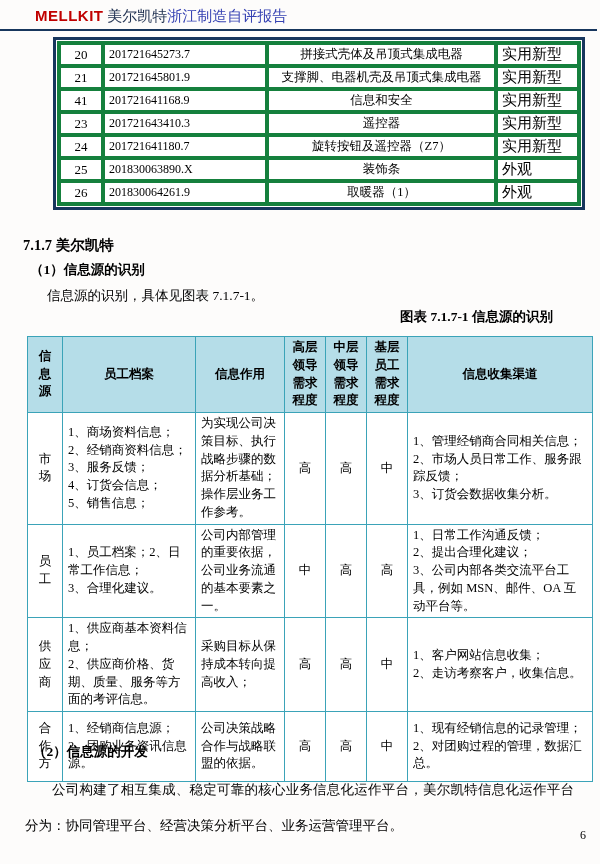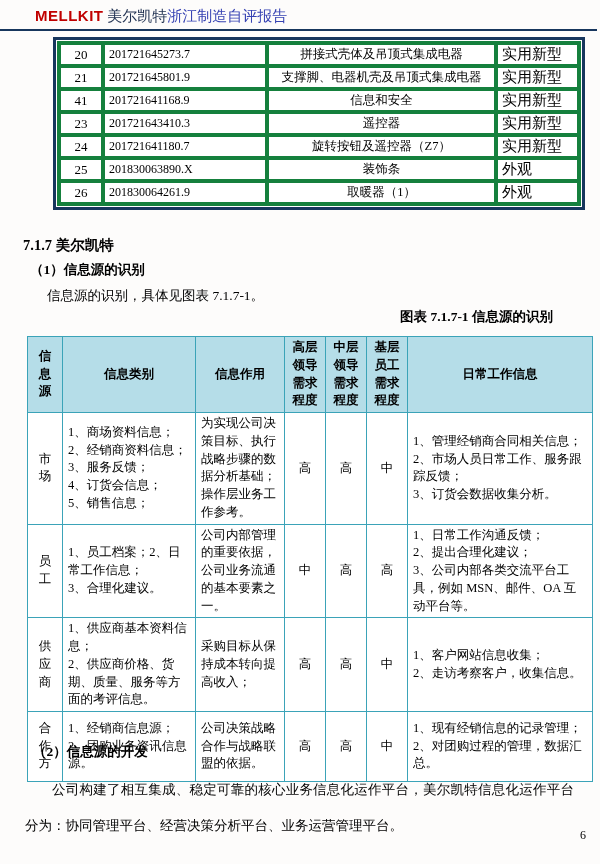--- a/index.html
+++ b/index.html
@@ -117,35 +117,35 @@
   <div class="sub1">（1）信息源的识别</div>
   <div class="para1">信息源的识别，具体见图表 7.1.7-1。</div>
   <div class="caption">图表 7.1.7-1 信息源的识别</div>
 
   <table class="info">
     <tbody>
       <tr class="hrow">
         <th class="w-src ml">信
 息
 源</th>
-        <th class="w-cat">信息类别</th>
+        <th class="w-cat">员工档案</th>
         <th class="w-fun">信息作用</th>
         <th class="w-need ml">高层
 领导
 需求
 程度</th>
         <th class="w-need ml">中层
 领导
 需求
 程度</th>
         <th class="w-need ml">基层
 员工
 需求
 程度</th>
-        <th class="w-chan">日常工作信息</th>
+        <th class="w-chan">信息收集渠道</th>
       </tr>
       <tr class="r-mkt">
         <td class="cell-src ml">市
 场</td>
         <td class="ml">1、商场资料信息；
 2、经销商资料信息；
 3、服务反馈；
 4、订货会信息；
 5、销售信息；</td>
         <td class="ml">为实现公司决策目标、执行战略步骤的数据分析基础；操作层业务工作参考。</td>

